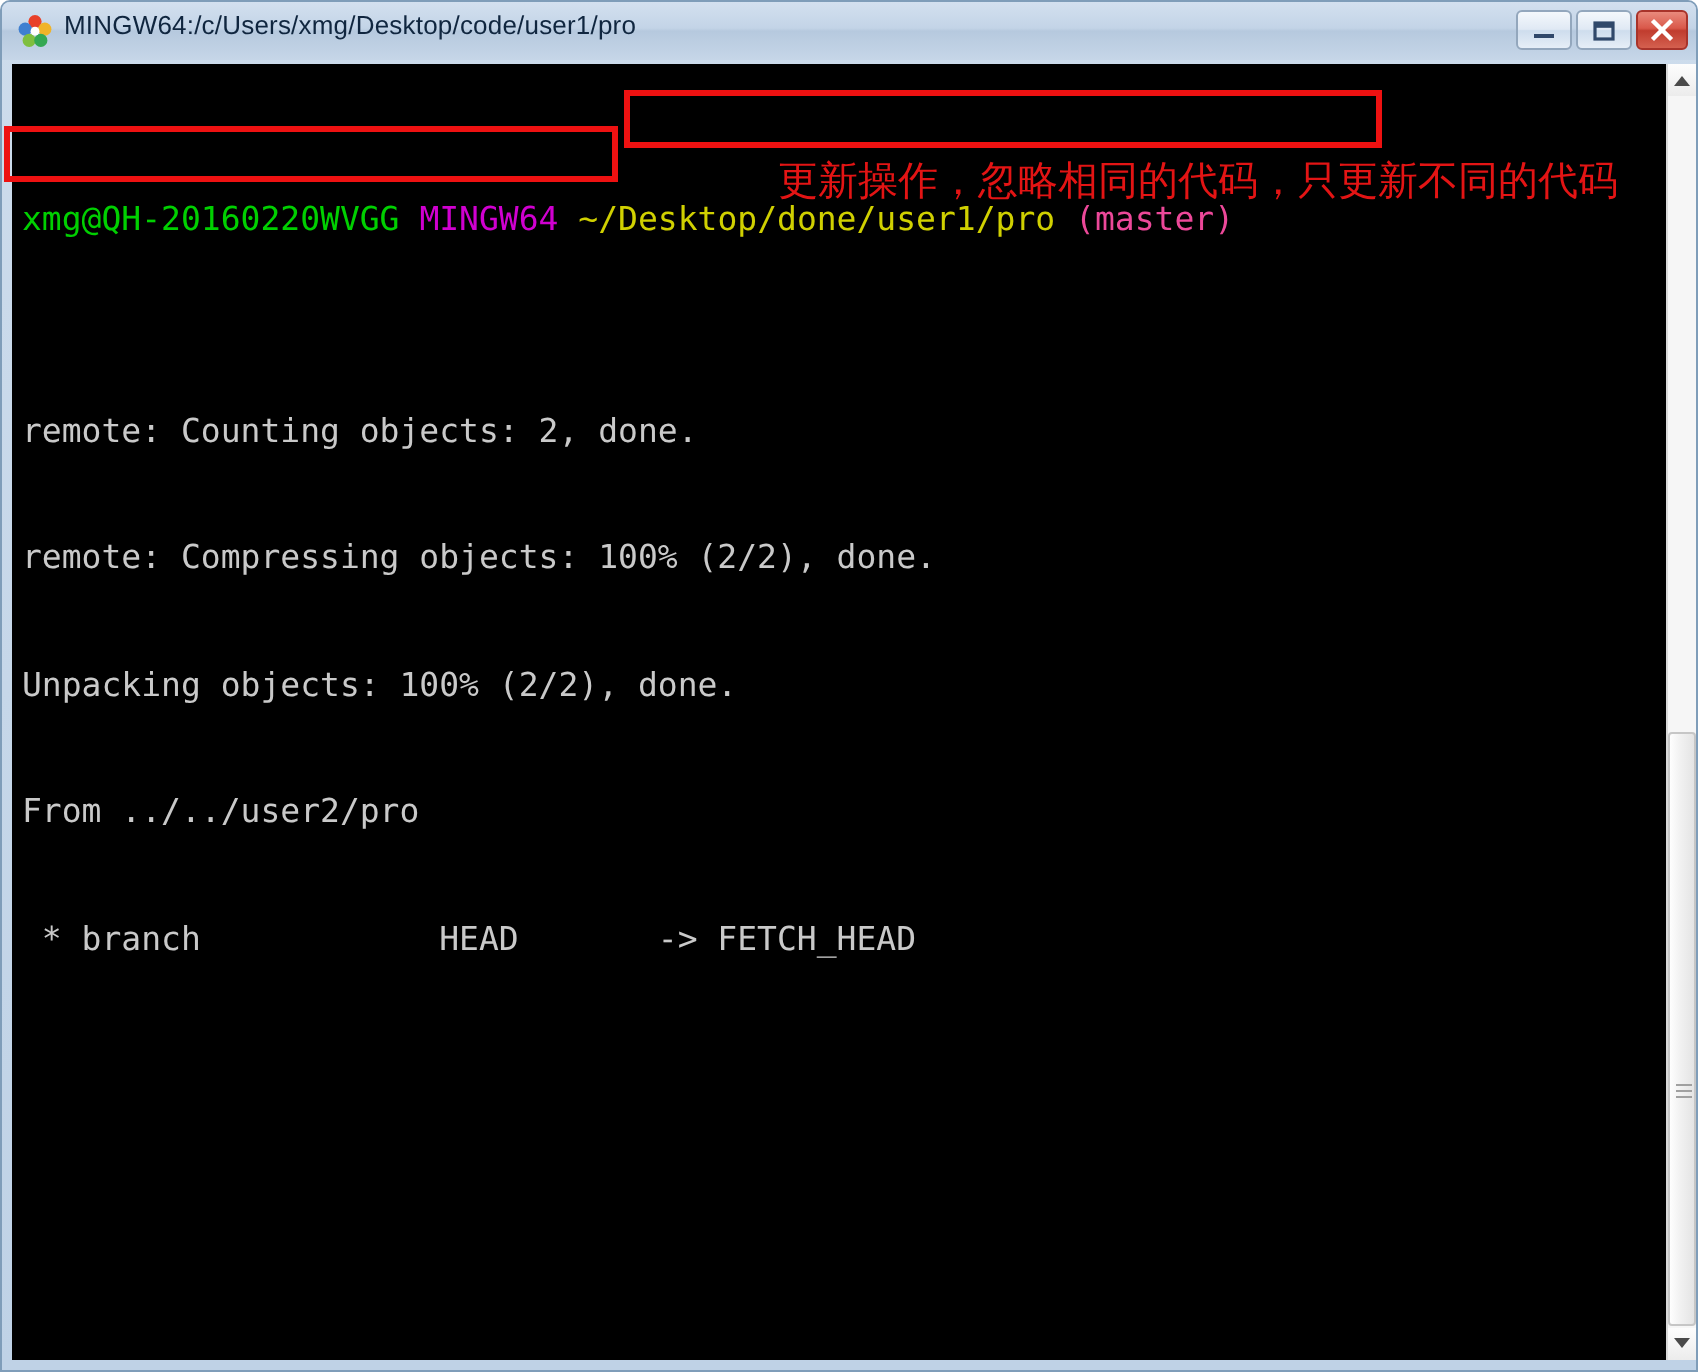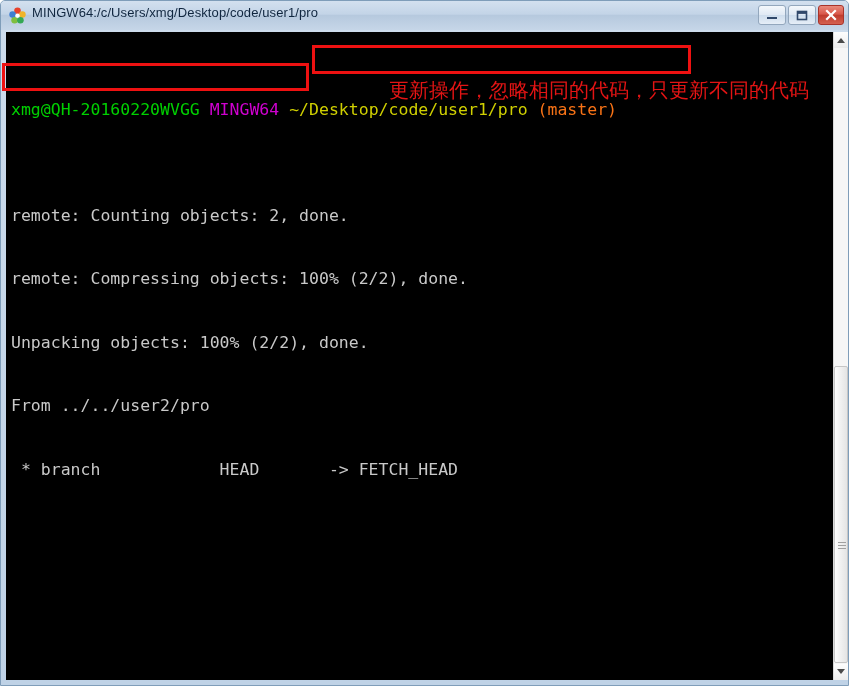--- a/index.html
+++ b/index.html
@@ -89,21 +89,21 @@
     font-family: "DejaVu Sans Mono", "Liberation Mono", monospace;
     font-size: 16.5px;
     line-height: 21.2px;
     white-space: pre;
     color: #c8c8c8;
   }
   .ln { display: block; height: 21.2px; }
   .c-user   { color: #00d000; }
   .c-host   { color: #d000d0; }
   .c-path   { color: #d0d000; }
-  .c-branch { color: #f97316; }
+  .c-branch { color: #ec4899; }
   .c-out    { color: #c9c9c9; }
   .c-prompt { color: #c9c9c9; }
 
   
   .redbox {
     position: absolute;
     border: 3px solid #ee1111;
     box-sizing: border-box;
     pointer-events: none;
   }
@@ -222,21 +222,21 @@
           <line x1="8" y1="5" x2="16" y2="13"></line>
           <line x1="16" y1="5" x2="8" y2="13"></line>
         </g>
       </svg>
     </div>
   </div>
 
   <div id="terminal">
     <div id="term-text">
 
-      <span class="ln"><span class="c-user">xmg@QH-20160220WVGG</span> <span class="c-host">MINGW64</span> <span class="c-path">~/Desktop/code/user1/pro</span> <span class="c-branch">(master)</span></span>
+      <span class="ln"><span class="c-user">xmg@QH-20160220WVGG</span> <span class="c-host">MINGW64</span> <span class="c-path">~/Desktop/done/user1/pro</span> <span class="c-branch">(master)</span></span>
 
 
       <span class="ln c-out">remote: Counting objects: 2, done.</span>
       <span class="ln c-out">remote: Compressing objects: 100% (2/2), done.</span>
       <span class="ln c-out">Unpacking objects: 100% (2/2), done.</span>
       <span class="ln c-out">From ../../user2/pro</span>
       <span class="ln c-out"> * branch            HEAD       -&gt; FETCH_HEAD</span>
       
       
       

